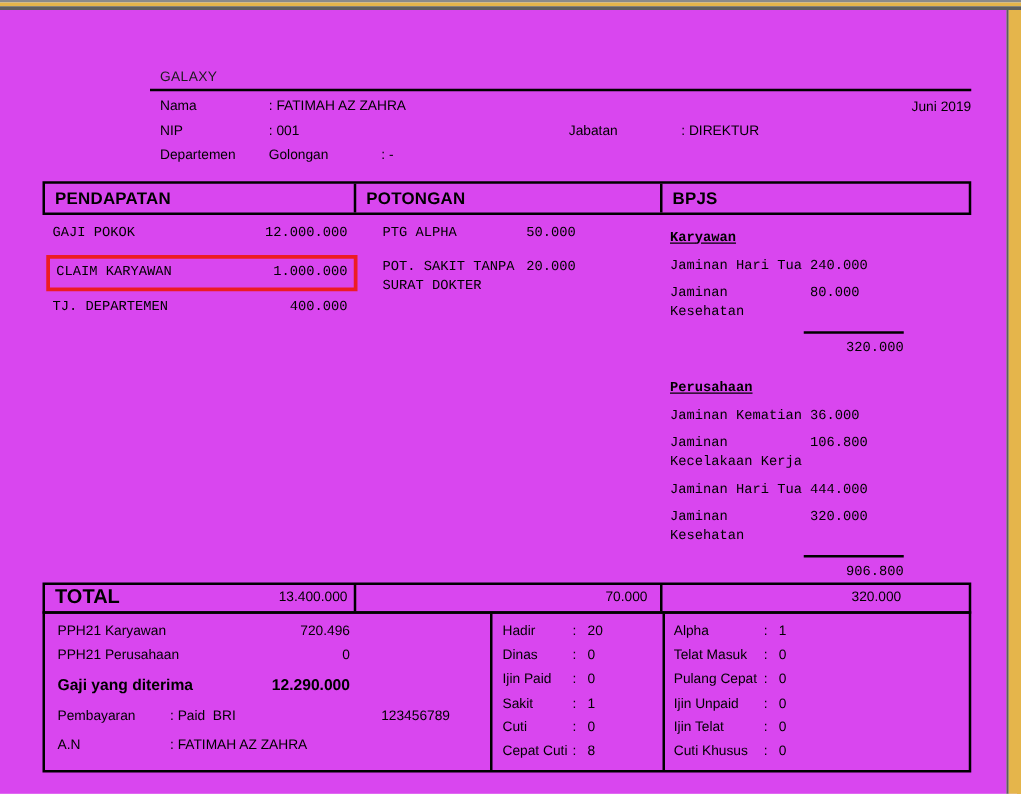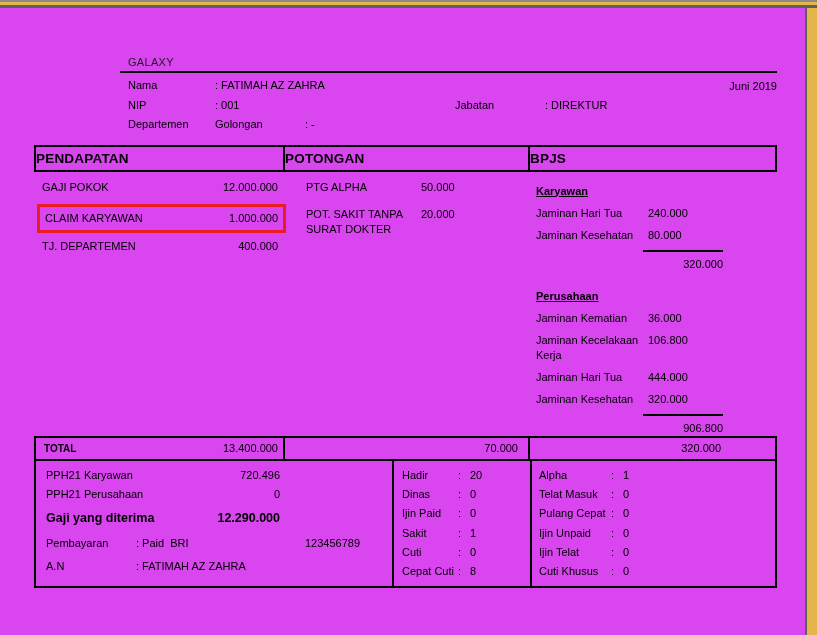--- a/index.html
+++ b/index.html
@@ -31,26 +31,26 @@
   .info { margin-left: 94px; margin-top: 6px; }
   .info-row { display: flex; height: 19.5px; position: relative; }
   .info-row .lbl  { width: 87px; }
   .info-row .val  { width: 240px; }
   .info-row .lbl2 { width: 90px; }
   .info-row .val2 { flex: 1; }
   .period { position: absolute; right: 0; top: 1px; }
 
   
   .tbl-head { display: flex; margin-top: 7px; border: 2px solid #000; height: 27px; }
-  .tbl-head .cell { display: flex; align-items: center; font-weight: bold; font-size: 13.5px; letter-spacing: .2px; }
+  .tbl-head .cell { display: flex; align-items: center; padding-left: 8px; font-weight: bold; font-size: 13.5px; letter-spacing: .2px; }
   .c1 { width: 247px; }
   .c2 { width: 245px; border-left: 2px solid #000; }
   .c3 { flex: 1;     border-left: 2px solid #000; }
 
-  .tbl-body { display: flex; min-height: 241px; }
+  .tbl-body { display: flex; min-height: 241px; font-family: Liberation Mono, monospace; }
   .col { }
   .col-p  { width: 249px; padding: 8px 5px 0 8px; }
   .col-pt { width: 247px; padding: 8px 10px 0 7px; }
   .col-b  { flex: 1;      padding: 12px 54px 0 6px; }
 
   .item-row { display: flex; line-height: 15px; margin-bottom: 13px; }
   .item-row .lab { flex: 1; }
   .item-row .num { text-align: right; white-space: nowrap; }
   .col-pt .item-row { margin-bottom: 12px; }
   .col-pt .lab { max-width: 115px; margin-left: 16px; }
@@ -62,21 +62,21 @@
   .grp2 { margin-top: 17px; }
   .sub-rule { border-top: 2px solid #000; width: 80px; margin-left: auto; margin-top: 2px; }
   .sub-val { text-align: right; margin-top: 5px; line-height: 15px; }
 
   
   .total-box { display: flex; border: 2px solid #000; height: 25px; }
   .total-box .cell { display: flex; align-items: center; }
   .total-box .tc1 { width: 247px; padding: 0 5px 0 8px; }
   .total-box .tc2 { width: 245px; border-left: 2px solid #000; padding-right: 10px; justify-content: flex-end; padding-left: 48px; }
   .total-box .tc3 { flex: 1; border-left: 2px solid #000; padding-right: 54px; justify-content: flex-end; }
-  .total-label { font-weight: bold; font-size: 10px; flex: 1; }
+  .total-label { font-weight: bold; font-size: 16px; flex: 1; }
   .total-num { text-align: right; }
 
   
   .bottom-box { display: flex; border: 2px solid #000; margin-top: -2px; height: 129px; }
   .bc1 { width: 356px; padding: 7px 0 0 10px; }
   .bc2 { width: 138px; border-left: 2px solid #000; padding: 7px 0 0 8px; }
   .bc3 { flex: 1; border-left: 2px solid #000; padding: 7px 0 0 7px; }
 
   .sum-row { display: flex; width: 234px; line-height: 15px; margin-bottom: 4px; }
   .sum-row .lab { flex: 1; }

